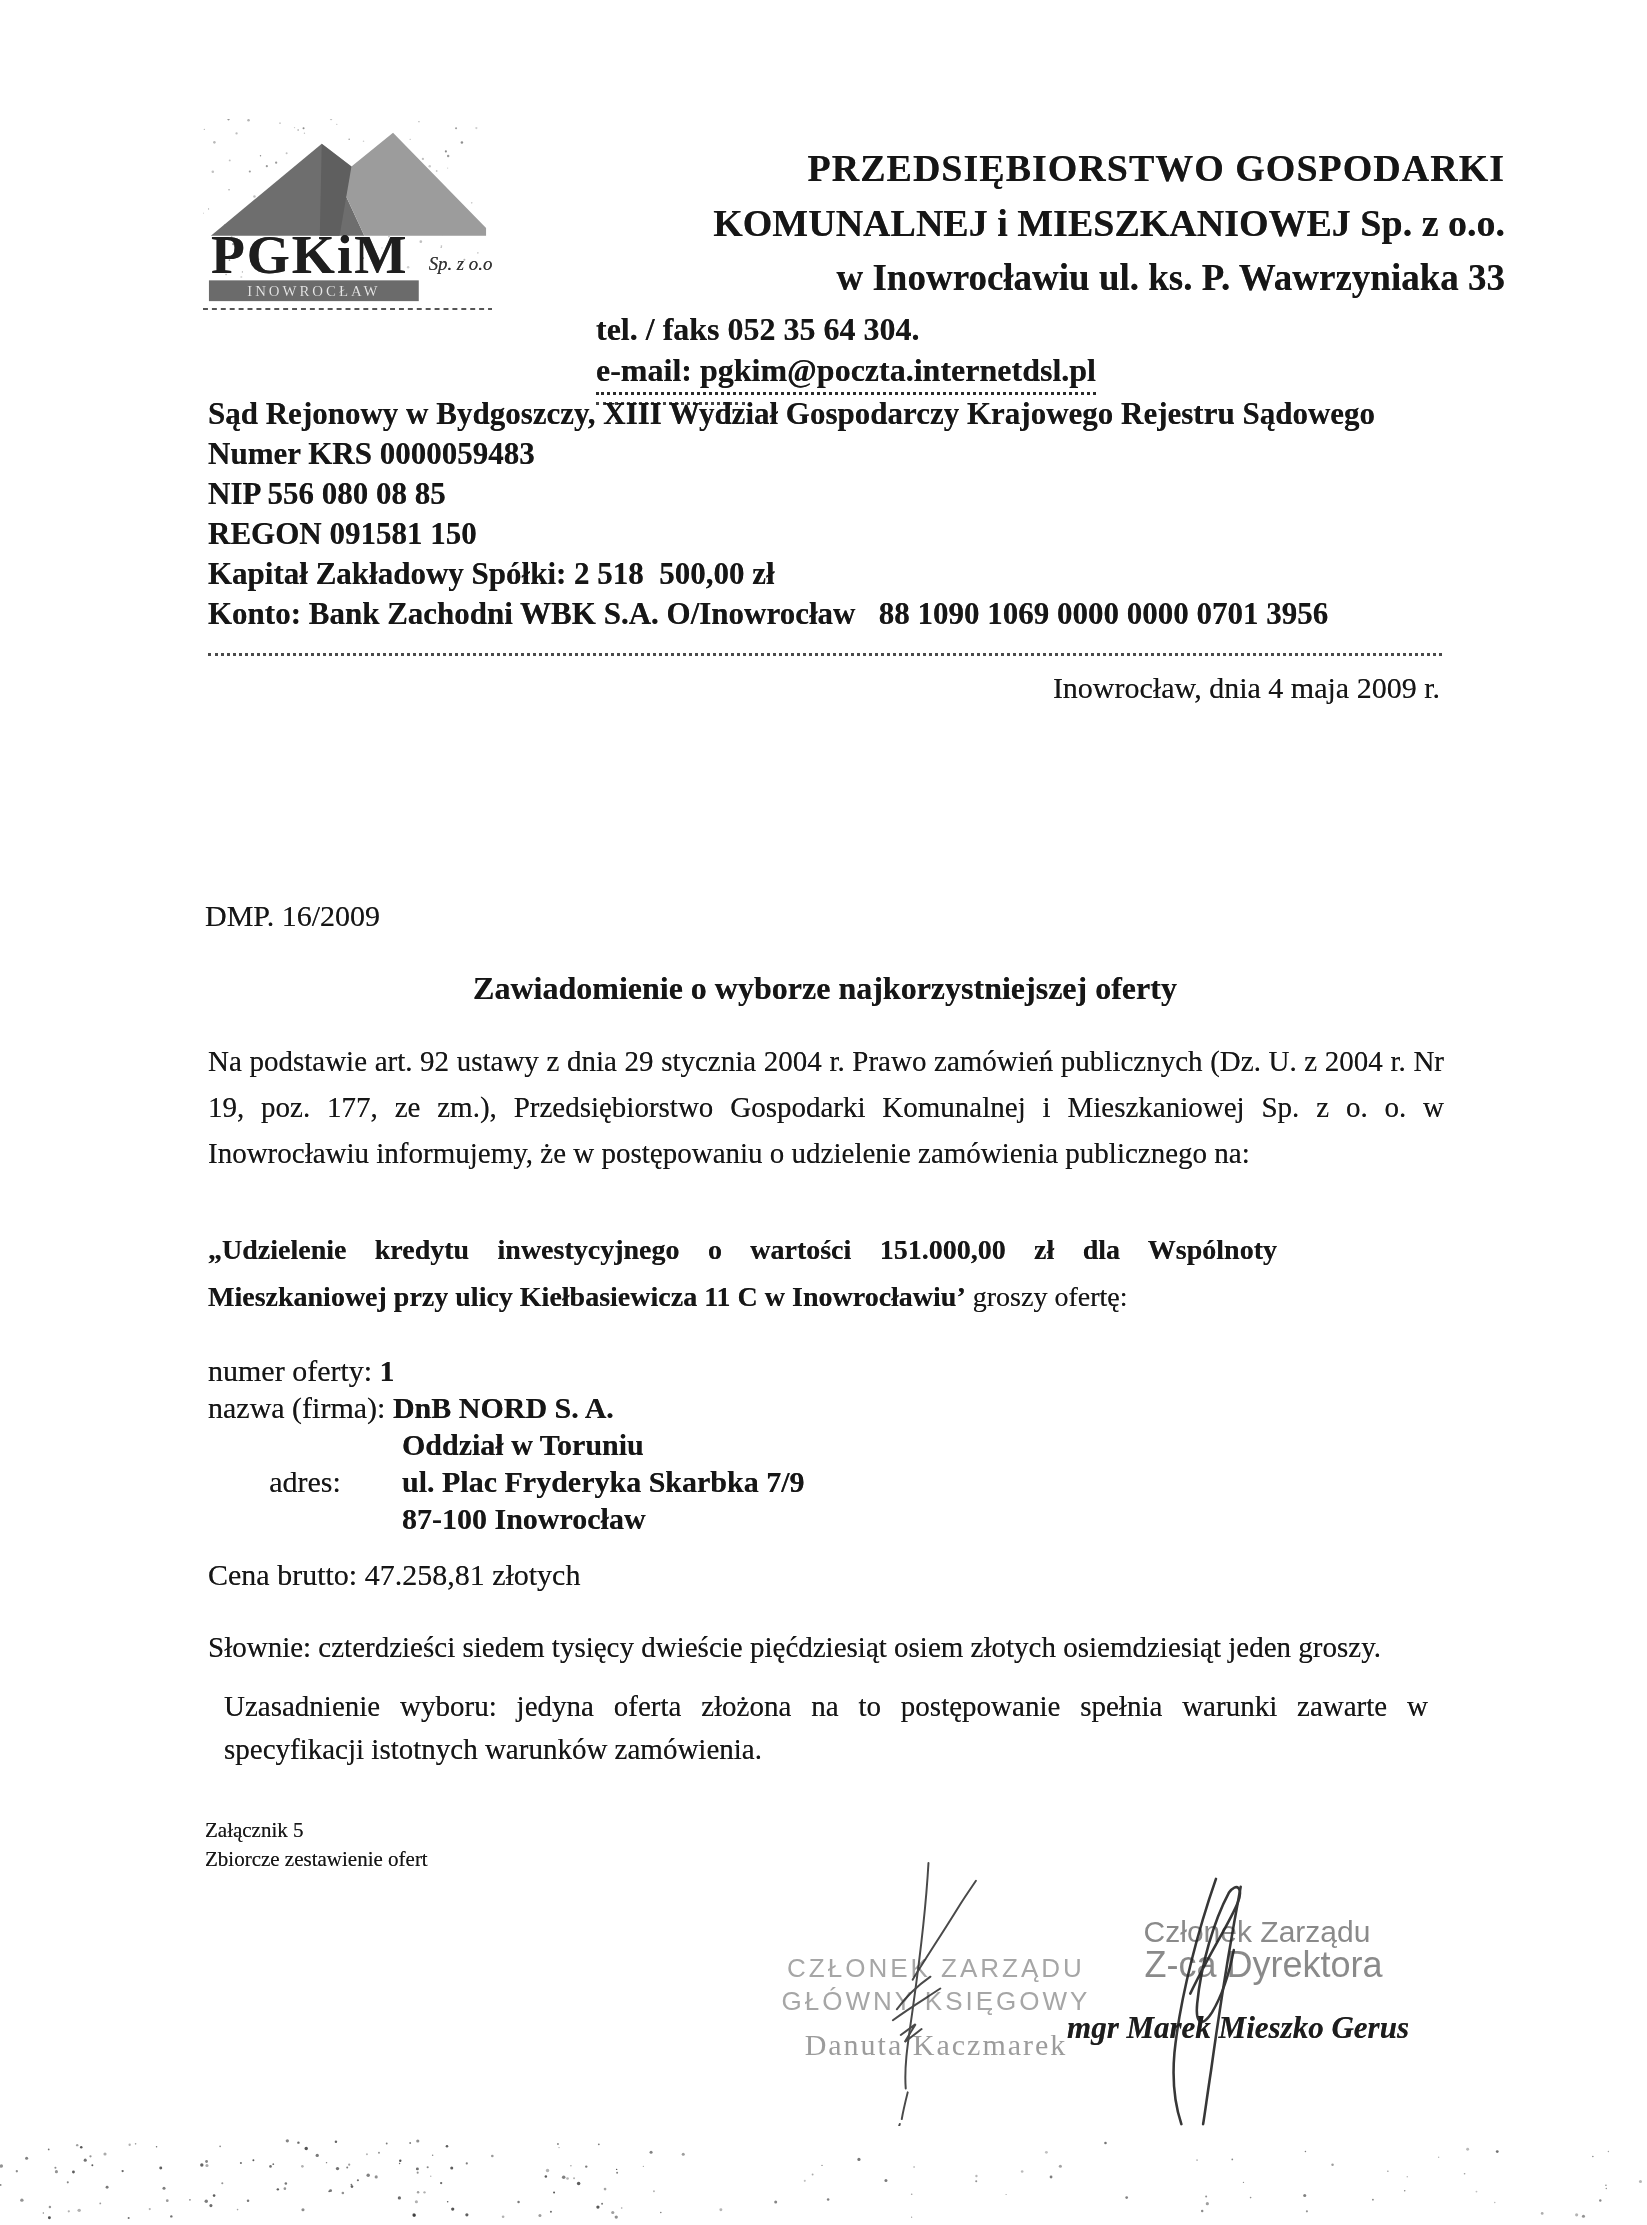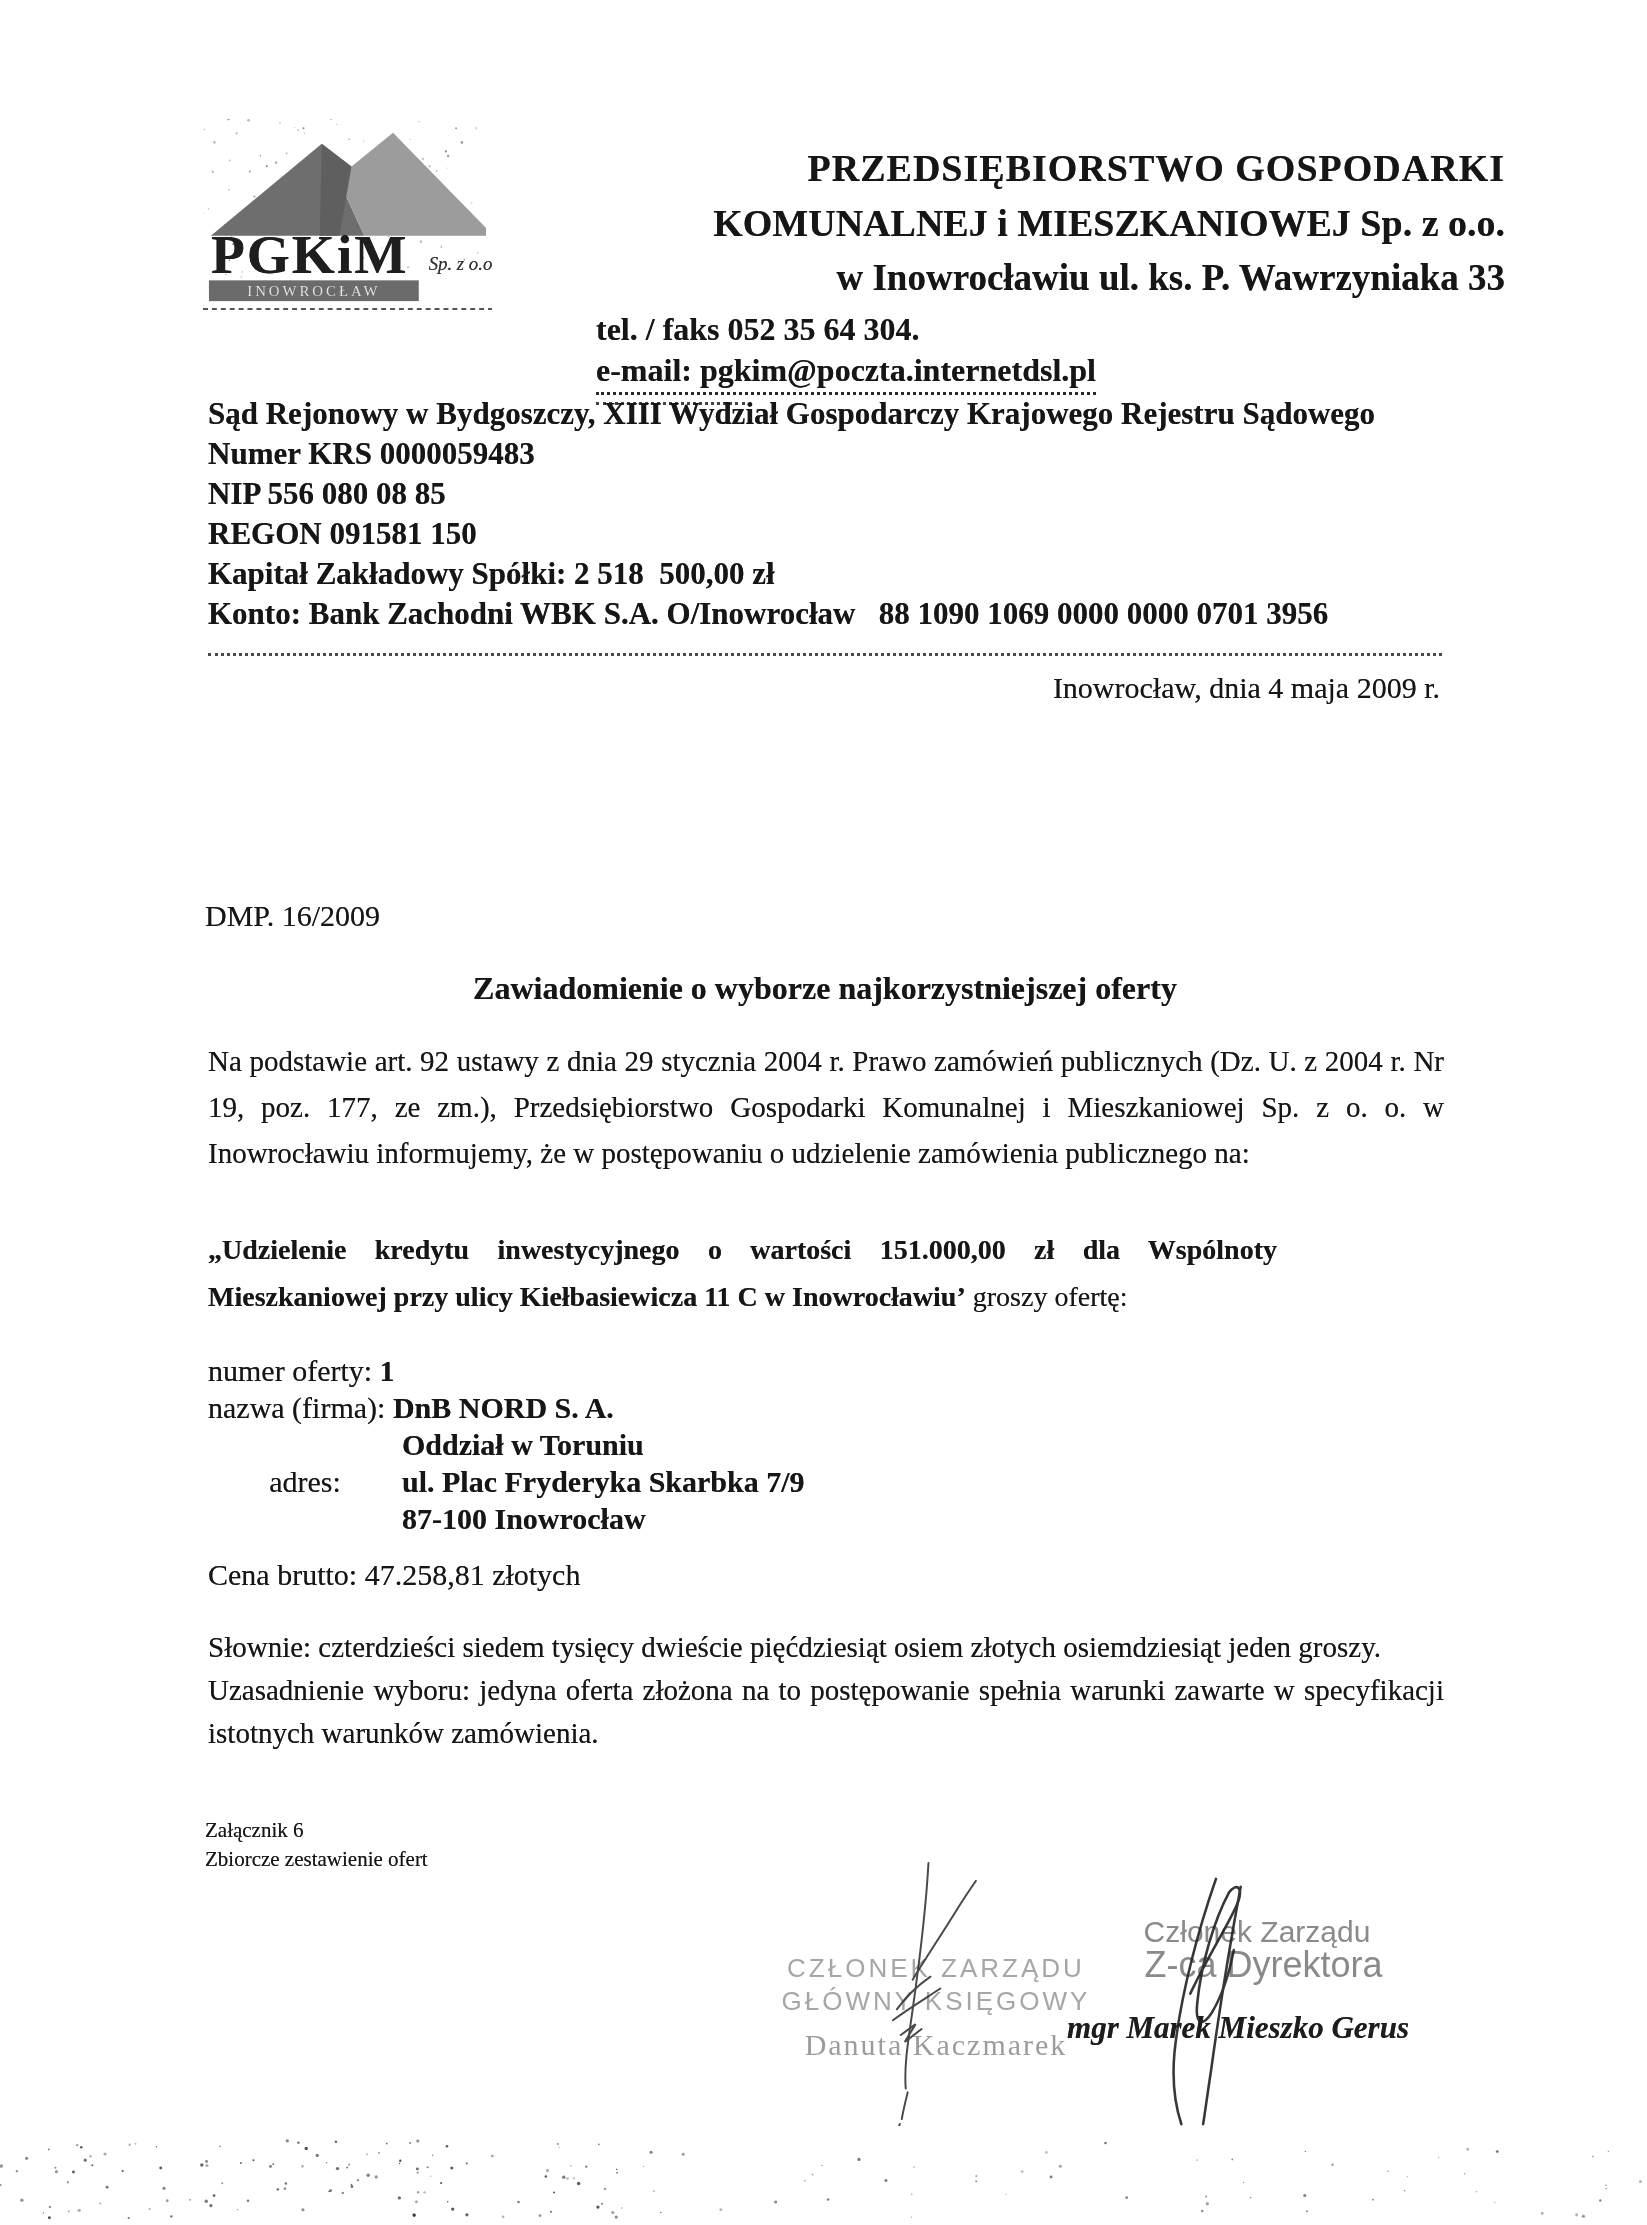--- a/index.html
+++ b/index.html
@@ -202,25 +202,25 @@
     <div><span>nazwa (firma): </span><span class="b">DnB NORD S. A.</span></div>
     <div class="indent b">Oddział w Toruniu</div>
     <div><span class="lbl">adres:</span><span class="b">ul. Plac Fryderyka Skarbka 7/9</span></div>
     <div class="indent b">87-100 Inowrocław</div>
   </div>
 
   <div class="abs price">Cena brutto: 47.258,81 złotych</div>
 
   <div class="abs words">
     <p style="margin:0">Słownie: czterdzieści siedem tysięcy dwieście pięćdziesiąt osiem złotych osiemdziesiąt jeden groszy.</p>
-    <p style="margin:0">Uzasadnienie wyboru: jedyna oferta złożona na to postępowanie spełnia warunki zawarte w specyfikacji istotnych warunków zamówienia.</p>
+    <p style="margin:16px">Uzasadnienie wyboru: jedyna oferta złożona na to postępowanie spełnia warunki zawarte w specyfikacji istotnych warunków zamówienia.</p>
   </div>
 
   <div class="abs attachment">
-    <div>Załącznik 6</div>
+    <div>Załącznik 5</div>
     <div>Zbiorcze zestawienie ofert</div>
   </div>
 
   <div class="abs stamp-left">
     <div>CZŁONEK ZARZĄDU</div>
     <div>GŁÓWNY KSIĘGOWY</div>
   </div>
   <div class="abs stamp-left-name">Danuta Kaczmarek</div>
 
   <svg class="abs sig-svg" style="left:851px;top:1859px" width="149" height="267" viewBox="0 0 150 270" xmlns="http://www.w3.org/2000/svg">

